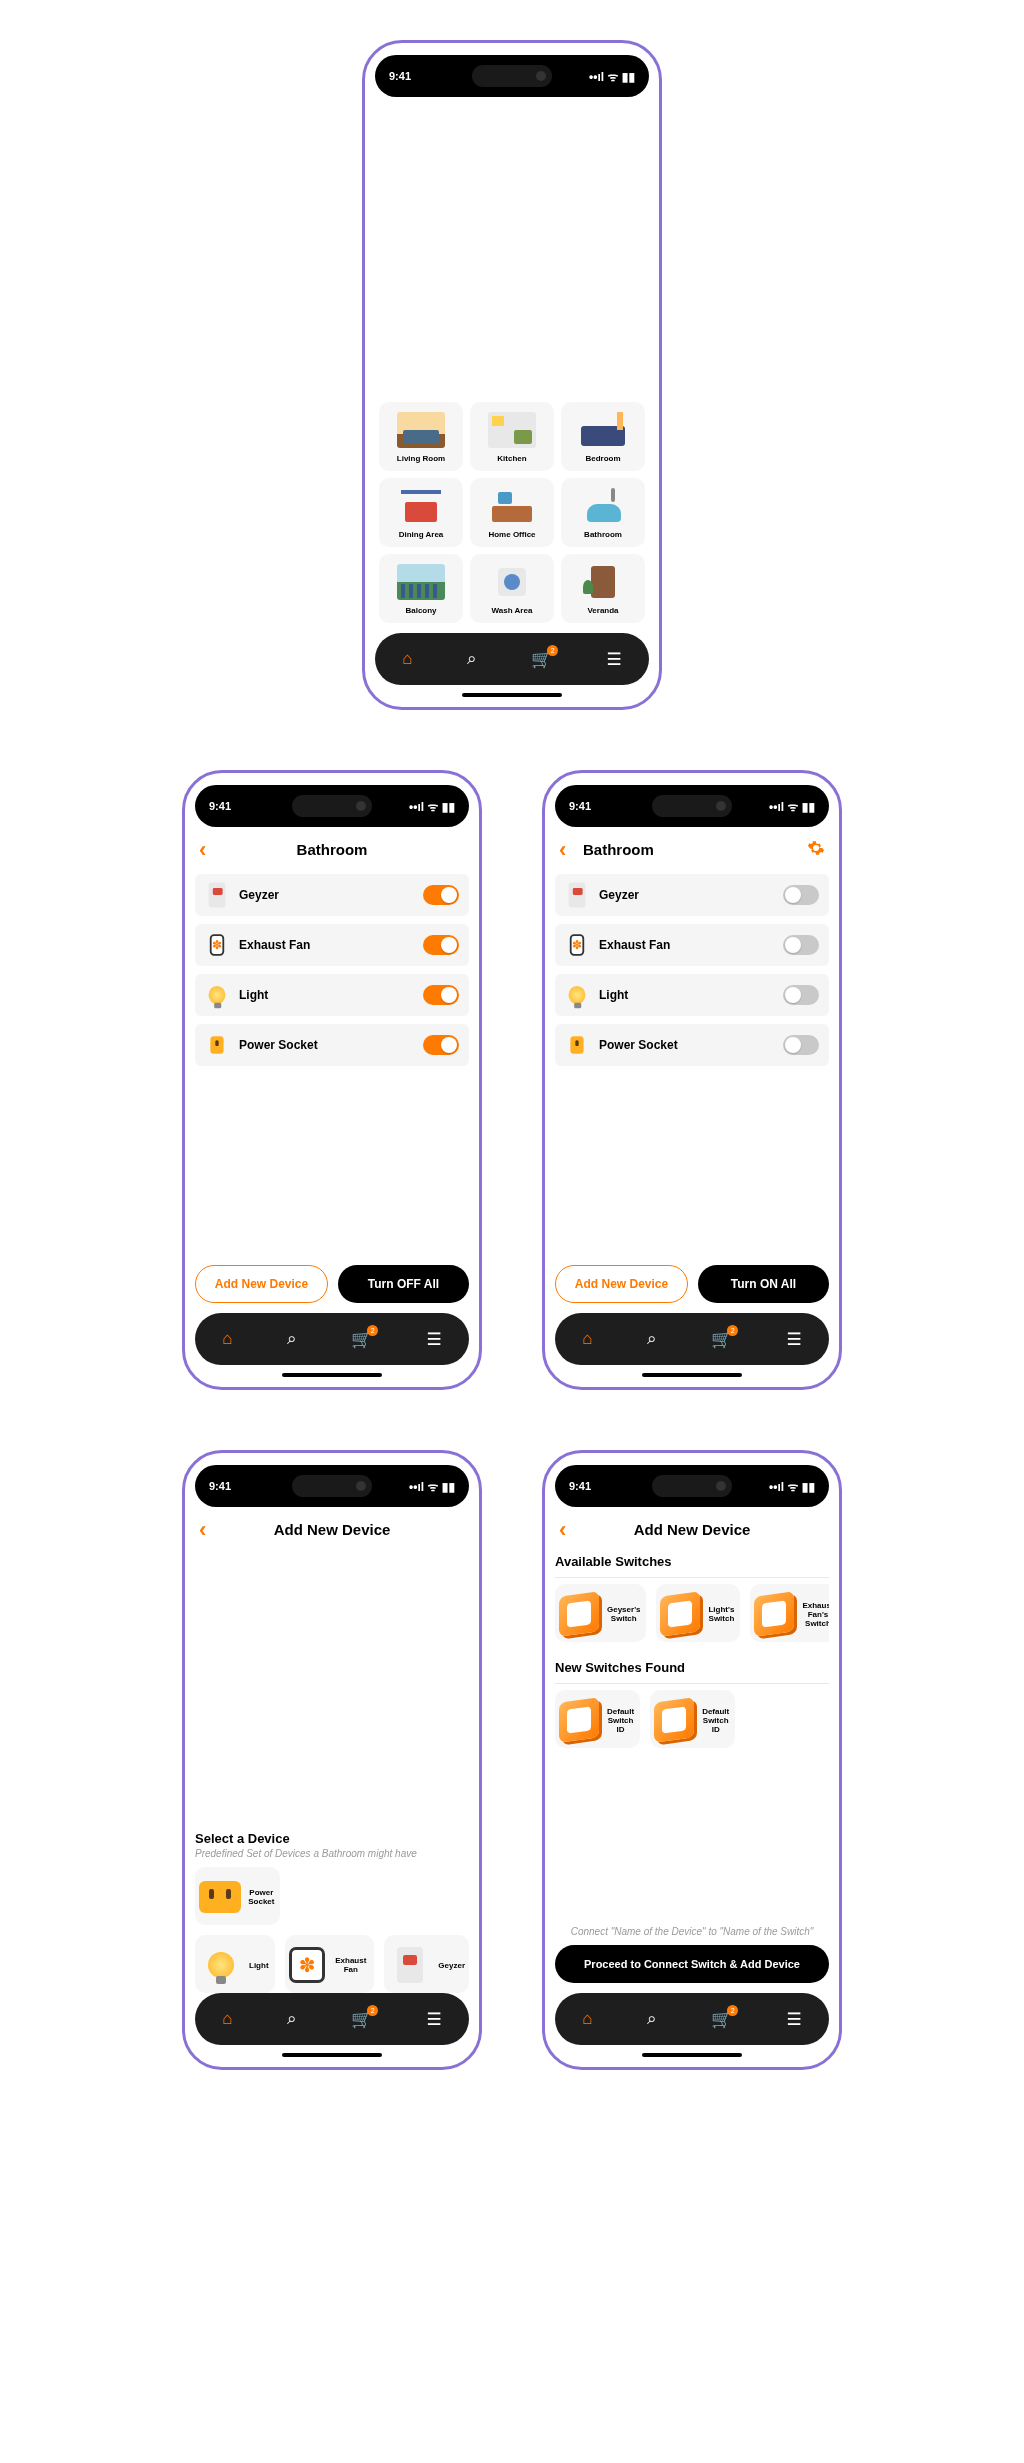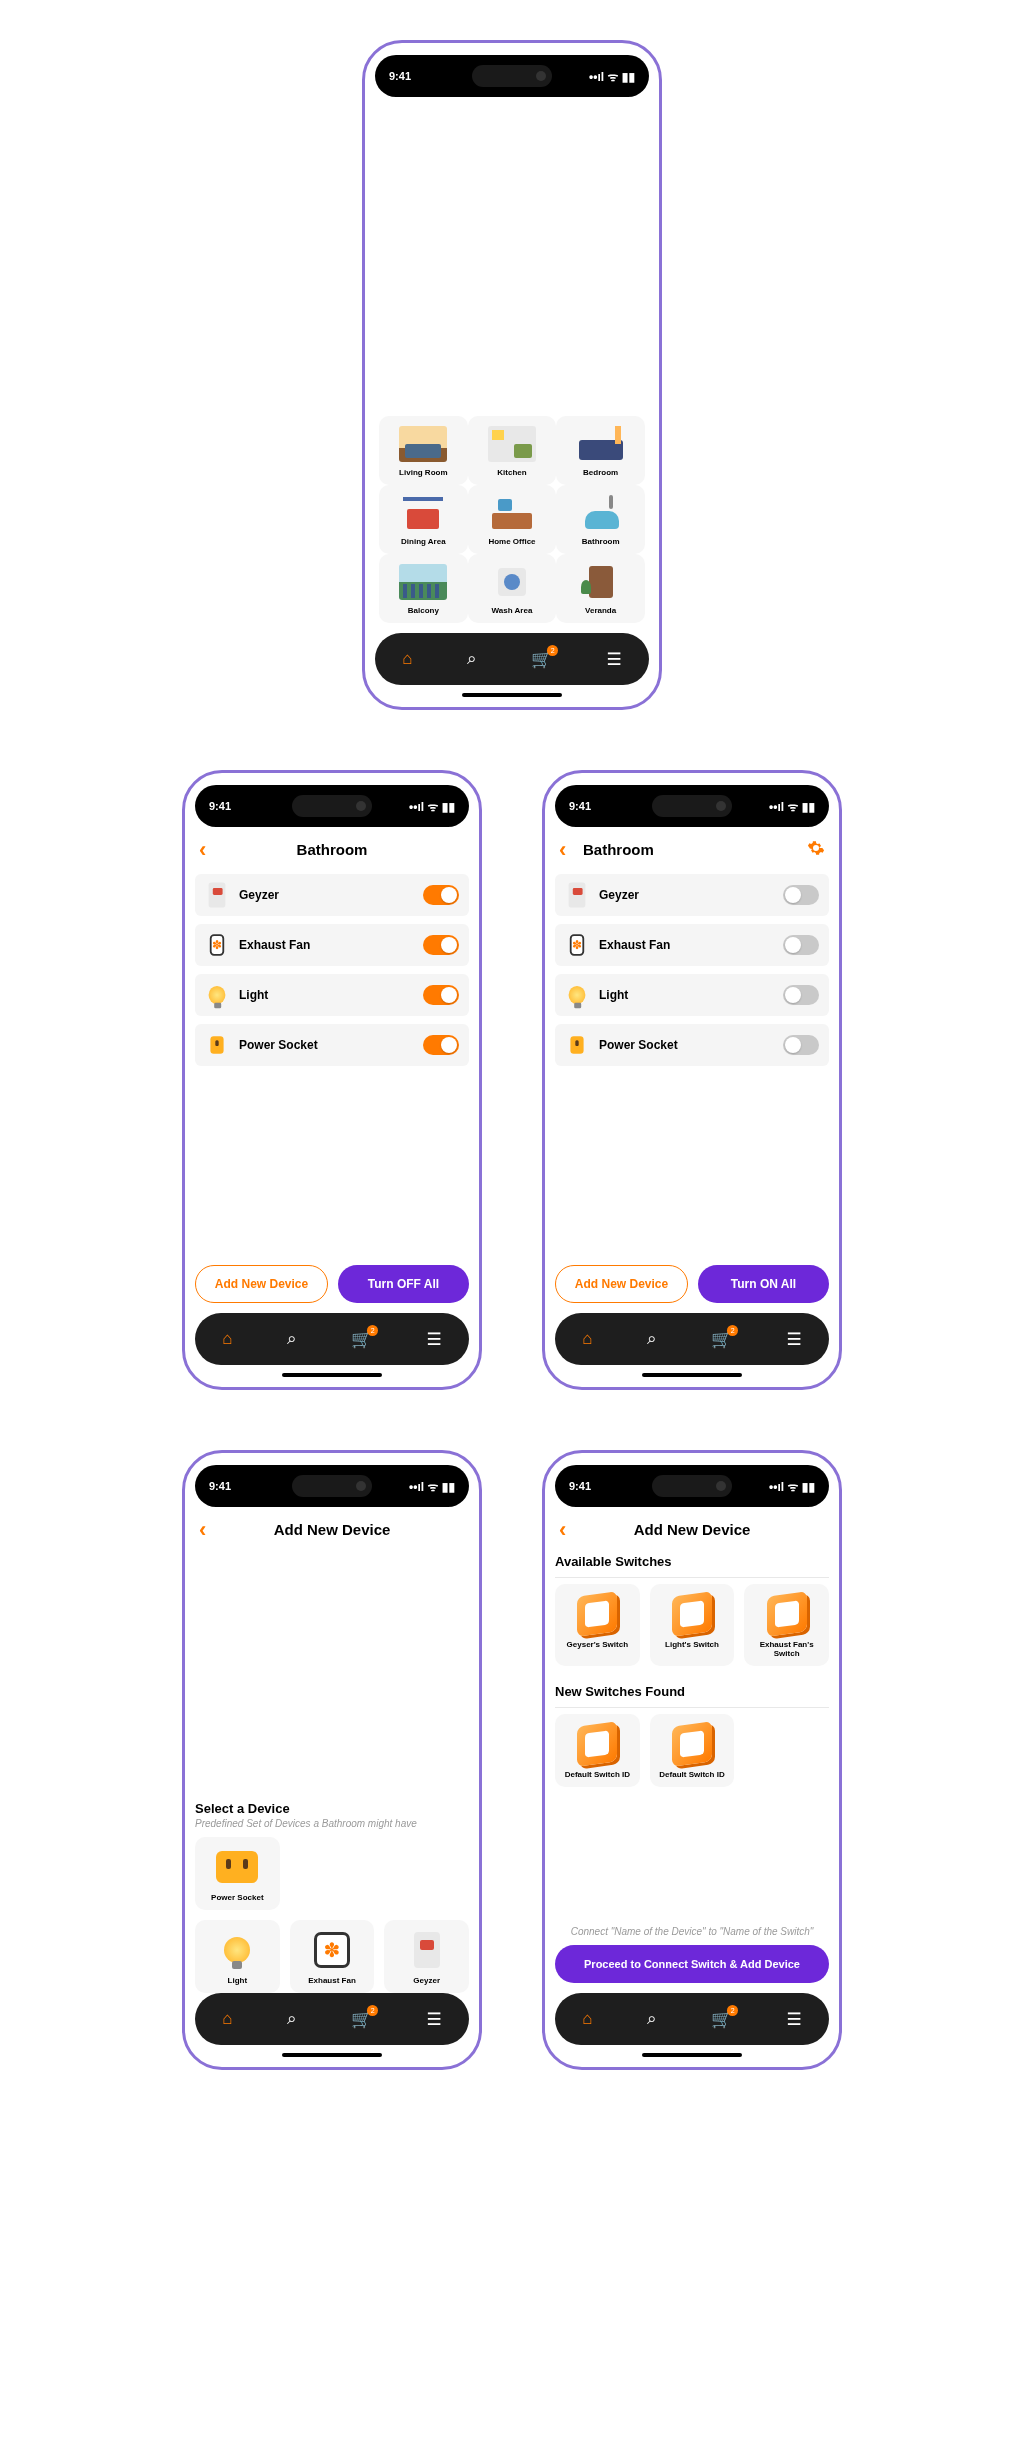--- a/index.html
+++ b/index.html
@@ -19,51 +19,51 @@
 .status .right { display:flex; gap:4px; align-items:center; font-size:12px;}
 
 .header { display:flex; align-items:center; justify-content:center; padding:14px 8px 10px; position:relative; flex-shrink:0;}
 .header .title { font-weight:800; font-size:15px; }
 .header .back { position:absolute; left:4px; color:#ff7a00; font-size:22px; font-weight:800; cursor:pointer;}
 .header .gear { position:absolute; right:4px; color:#ff7a00; cursor:pointer;}
 .header.left-align { justify-content:flex-start; padding-left:28px;}
 
 .content { flex:1; overflow:hidden; display:flex; flex-direction:column;}
 
-.room-grid { margin-top:auto; display:grid; grid-template-columns:repeat(3,1fr); padding:0 4px 10px;}
+.room-grid { margin-top:auto; display:grid; grid-template-columns:repeat(3,1fr); gap:7px; padding:0 4px 10px;}
 .room-tile { background:#f6f6f6; border-radius:10px; padding:10px 4px 8px; display:flex; flex-direction:column; align-items:center; gap:6px; cursor:pointer;}
 .room-tile .lbl { font-size:8px; font-weight:700; }
 
 .dev-list { display:flex; flex-direction:column; gap:8px; padding-top:6px;}
 .dev-row { background:#f5f5f5; border-radius:6px; display:flex; align-items:center; padding:9px 10px; gap:10px;}
 .dev-row .ic { width:24px; height:24px; border-radius:6px; display:flex; align-items:center; justify-content:center; font-size:15px;}
 .dev-row .nm { flex:1; font-size:12px; font-weight:700;}
 .toggle { width:36px; height:20px; border-radius:11px; position:relative; cursor:pointer;}
 .toggle::after { content:""; position:absolute; width:16px; height:16px; border-radius:50%; top:2px; background:#fff; box-shadow:0 1px 2px rgba(0,0,0,.2);}
 .toggle.on { background:#ff7a00;} .toggle.on::after { right:2px;}
 .toggle.off{ background:#c9c9c9;} .toggle.off::after{ left:2px;}
 
 .btn-row { display:flex; gap:10px; padding:10px 0; margin-top:auto;}
 .btn { flex:1; height:38px; border-radius:22px; font-size:12px; font-weight:700; display:flex; align-items:center; justify-content:center; cursor:pointer;}
 .btn.outline { border:1.5px solid #ff7a00; color:#ff7a00; background:#fff;}
-.btn.solid { background:#6d28d9; color:#fff;}
+.btn.solid { background:#000000; color:#fff;}
 .btn.full { width:100%;}
 
 .bottom-nav { background:#1e1e1e; height:52px; border-radius:26px; display:flex; align-items:center; justify-content:space-around; flex-shrink:0; margin-bottom:2px;}
 .bottom-nav .nv { color:#fff; font-size:17px; cursor:pointer; position:relative;}
 .bottom-nav .nv.home { color:#ff7a00;}
 .bottom-nav .badge { position:absolute; top:-4px; right:-6px; background:#ff7a00; width:11px; height:11px; border-radius:50%; font-size:7px; color:#fff; display:flex; align-items:center; justify-content:center;}
 .home-ind { width:100px; height:4px; background:#000; border-radius:3px; margin:6px auto 0; flex-shrink:0;}
 
 .sect-title { font-size:13px; font-weight:700; padding:6px 0 2px;}
 .sect-sub { font-size:10px; color:#9a9a9a; font-style:italic; padding-bottom:8px;}
 .divider { height:1px; background:#e8e8e8; margin:6px 0;}
 
 .tile-grid { display:grid; grid-template-columns:repeat(3,1fr); gap:10px;}
-.tile-grid .tile { background:#f6f6f6; border-radius:10px; padding:10px 4px 8px; display:flex; flex-direction:column; align-items:center; gap:6px; cursor:pointer;}
+.tile-grid .tile { background:#f6f6f6; border-radius:10px; padding:10px 4px 8px; display:flex; flex-direction:row; align-items:center; gap:6px; cursor:pointer;}
 .tile .ticon { width:44px; height:40px; display:flex; align-items:center; justify-content:center; font-size:28px; border-radius:7px;}
 .tile .tlbl { font-size:8px; font-weight:700; text-align:center;}
 
 .switch-cube { width:40px; height:40px; transform:skewY(-8deg); background:linear-gradient(135deg,#ffb657,#ff7a00); border-radius:7px; position:relative; box-shadow:3px 3px 0 #d96400;}
 .switch-cube::after{content:"";position:absolute;inset:8px;background:#fff;border-radius:4px;}
 
 .hint { font-size:10px; color:#9a9a9a; font-style:italic; text-align:center; padding:8px 0;}
 
 
 .ill { width:48px; height:36px; position:relative;}

